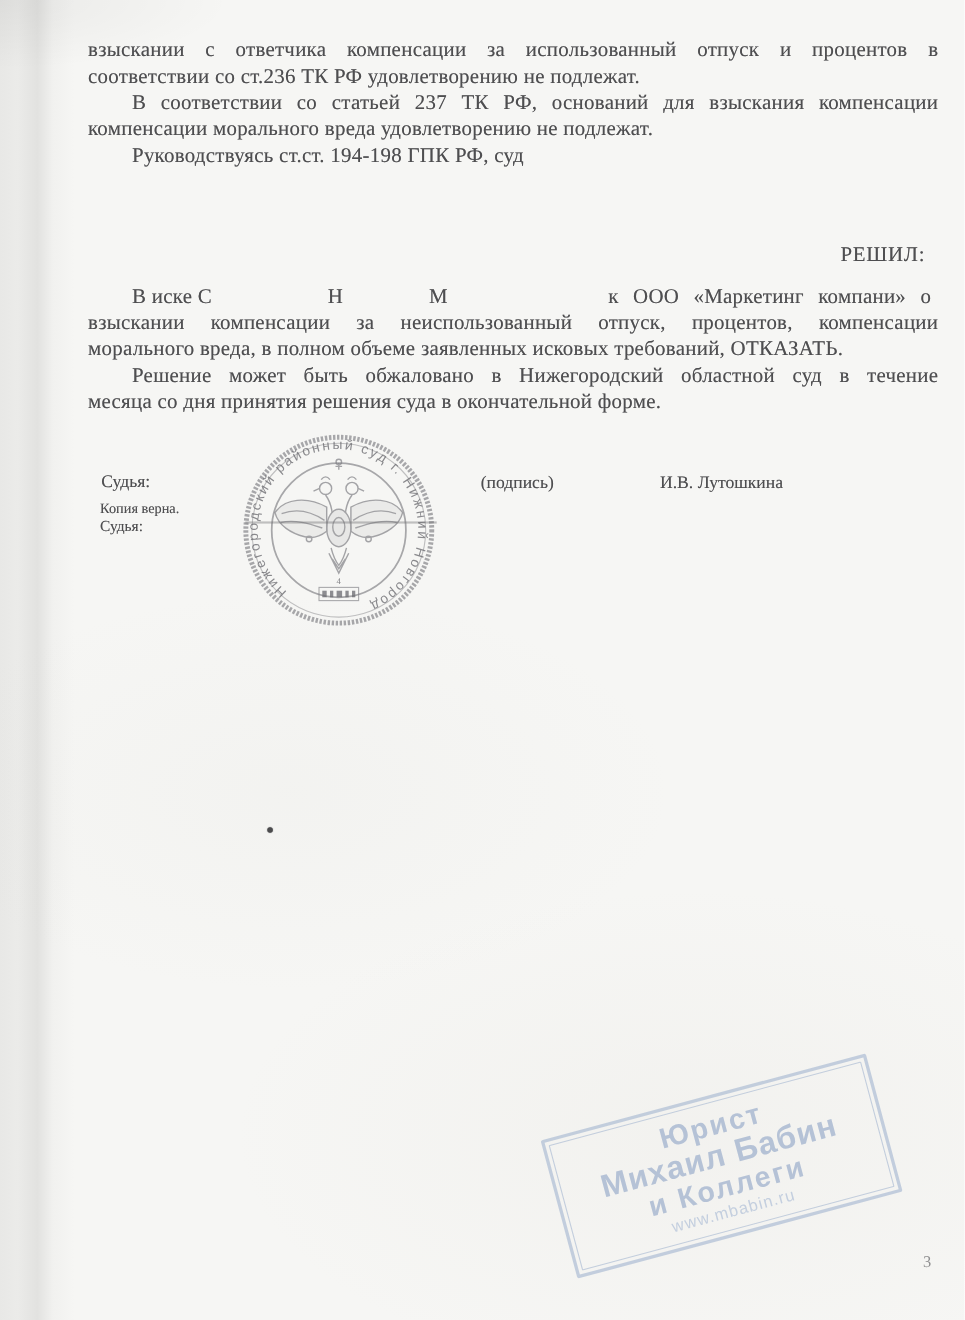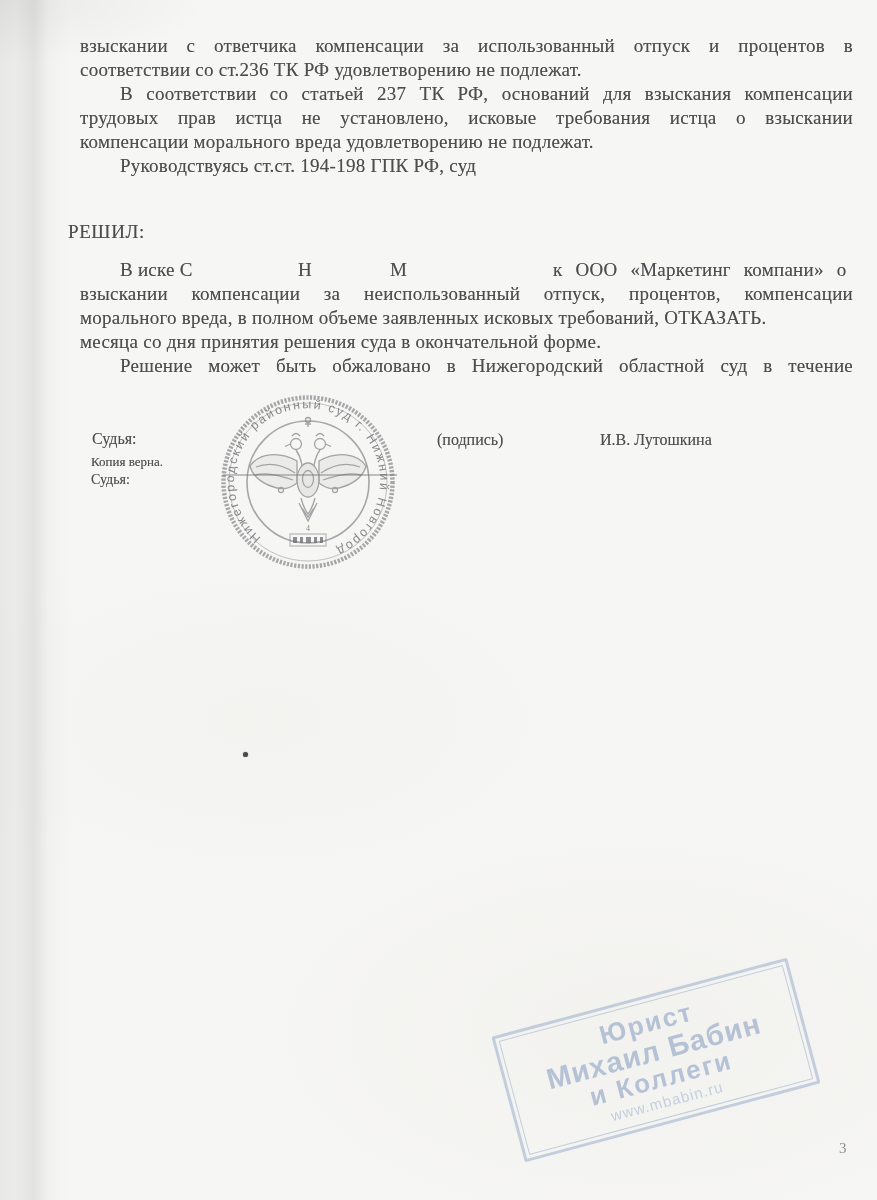--- a/index.html
+++ b/index.html
@@ -11,21 +11,21 @@
       radial-gradient(500px 260px at 30% 60%, rgba(205,205,198,0.08), transparent 70%),
       linear-gradient(90deg, #e8e8e6 0px, #ebebe9 16px, #e2e2e0 34px, #f1f1ef 48px, #f6f6f4 68px, #f6f6f4 100%);
     font-family:"Liberation Serif","DejaVu Serif",serif;
     color:#4e4e50;
   }
   .col { position:absolute; left:80px; width:773px; }
   .ln  { height:24px; line-height:24px; font-size:19px; letter-spacing:0.25px;
          text-shadow:0 0 0.5px rgba(90,90,92,0.55); }
   .j   { text-align:justify; text-align-last:justify; text-justify:inter-word; }
   .ind { text-indent:40px; }
-  .heading { position:absolute; left:80px; width:773px; text-align:left;
+  .heading { position:absolute; left:80px; width:773px; text-align:right;
          font-size:19px; height:24px; line-height:24px; letter-spacing:0.6px;
          transform:translateX(-12px); text-shadow:0 0 0.5px rgba(90,90,92,0.55); }
   .nameline { position:relative; height:24px;text-decoration:underline; }
   .nameline span { position:absolute; top:0; font-size:19px; line-height:24px;
          letter-spacing:0.25px; text-shadow:0 0 0.5px rgba(90,90,92,0.55); }
   .sig  { position:absolute; text-shadow:0 0 0.5px rgba(90,90,92,0.5);margin-left:44px; }
   .seal-wrap { position:absolute; left:213px; top:387px; width:190px; height:190px; }
   .artifact-line { position:absolute; left:223px; top:474px; width:174px; height:2px;
          background:rgba(110,110,112,0.40); }
   .ink-dot { position:absolute; left:243px; top:752px; width:5px; height:5px;
@@ -45,38 +45,37 @@
 </style>
 </head>
 <body>
 
 <div id="scan">
 
   <div class="col" style="top:34px;">
     <div class="ln j">взыскании с ответчика компенсации за использованный отпуск и процентов в</div>
     <div class="ln">соответствии со ст.236 ТК РФ удовлетворению не подлежат.</div>
     <div class="ln j ind">В соответствии со статьей 237 ТК РФ, оснований для взыскания компенсации</div>
-    <div class="ln j">трудовых прав истца не установлено, исковые требования истца о взыскании</div>
     <div class="ln">компенсации морального вреда удовлетворению не подлежат.</div>
     <div class="ln ind">Руководствуясь ст.ст. 194-198 ГПК РФ, суд</div>
   </div>
 
   <div class="heading" style="top:220px;">РЕШИЛ:</div>
 
   <div class="col" style="top:258px;">
     <div class="nameline">
       <span style="left:40px;">В иске С</span>
       <span style="left:218px;">Н</span>
       <span style="left:310px;">М</span>
       <span style="left:473px; word-spacing:8px;">к ООО «Маркетинг компани» о</span>
     </div>
     <div class="ln j">взыскании компенсации за неиспользованный отпуск, процентов, компенсации</div>
     <div class="ln">морального вреда, в полном объеме заявленных исковых требований, ОТКАЗАТЬ.</div>
+    <div class="ln j ind">Решение может быть обжаловано в Нижегородский областной суд в течение</div>
     <div class="ln">месяца со дня принятия решения суда в окончательной форме.</div>
-    <div class="ln j ind">Решение может быть обжаловано в Нижегородский областной суд в течение</div>
   </div>
 
   <div class="sig" style="left:48px; top:430px; font-size:16px;">Судья:</div>
   <div class="sig" style="left:393px; top:431px; font-size:16px;">(подпись)</div>
   <div class="sig" style="left:556px; top:431px; font-size:16px;">И.В. Лутошкина</div>
   <div class="sig" style="left:47px; top:454px; font-size:13px;">Копия верна.</div>
   <div class="sig" style="left:47px; top:472px; font-size:14px;">Судья:</div>
 
   <div class="seal-wrap">
     <svg width="190" height="190" viewBox="0 0 190 190">

